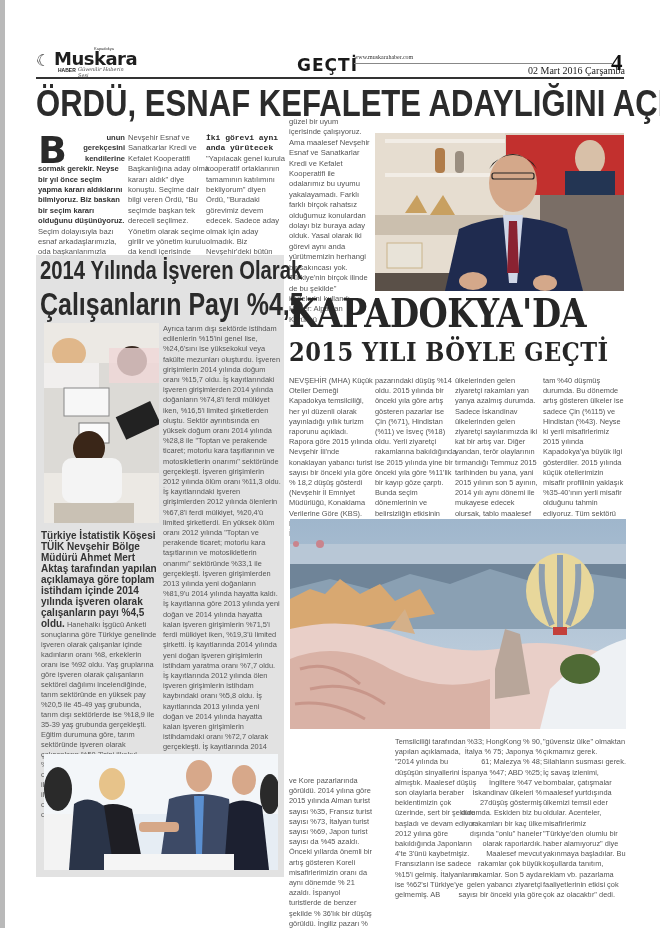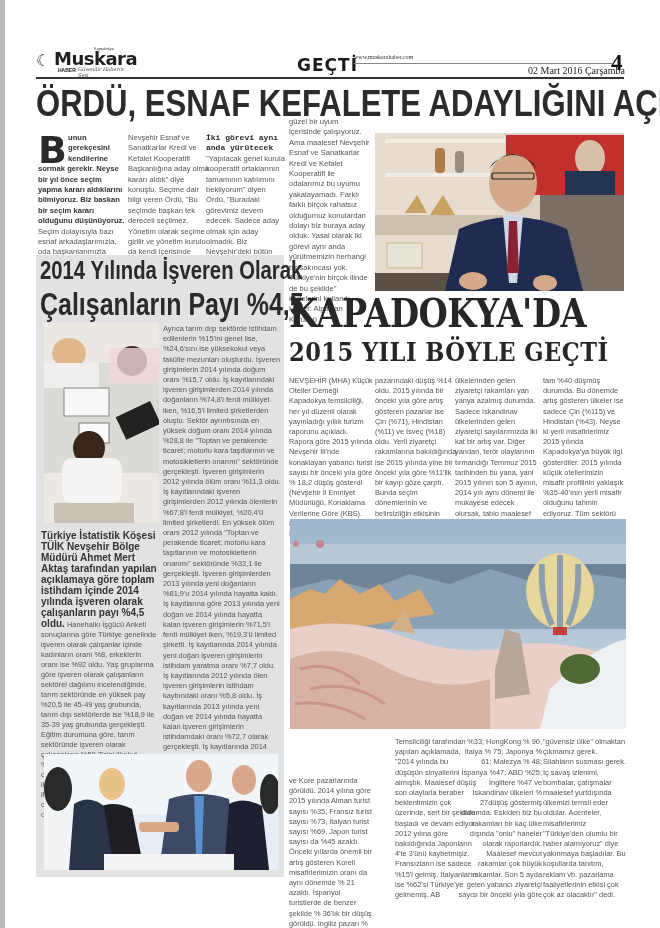--- a/index.html
+++ b/index.html
@@ -19,21 +19,21 @@
   .date { left:528px; top:65px; font-family:"Liberation Serif", serif; font-size:10px; color:#222; }
   .pagenum { left:611px; top:50px; font-family:"Liberation Serif", serif; font-weight:bold; font-size:23px; color:#111; }
   .hline-head { left:36px; top:77px; width:588px; height:2px; background:#333; }
   
   .headline { left:36px; top:83px; width:590px; height:42px; font-family:"Liberation Sans", sans-serif; font-weight:bold; font-size:37px; line-height:42px; color:#2b2b2b; letter-spacing:0px; transform:scaleX(0.84); transform-origin:left top; white-space:nowrap; }
   
   .col { font-size:7.6px; line-height:10.4px; color:#555; }
   .dropcap { left:38px; top:133px; width:29px; height:31px; font-family:"DejaVu Sans", sans-serif; font-weight:bold; font-size:38px; line-height:34px; color:#2a2a2a; }
   .lead { font-weight:bold; color:#333; }
   .c1 { left:38px; top:133px; width:87px; }
-  .c1 .indent { padding-left:30px; display:block; }
+  .c1 .indent { padding-left:30px; display:block;text-align:right; }
   .c2 { left:128px; top:133px; width:84px; }
   .c3 { left:206px; top:133px; width:80px; }
   .c3 .sub { font-weight:bold; font-size:8px; color:#2a2a2a; line-height:10.4px;font-family:Liberation Mono, monospace; }
   .c4 { left:289px; top:117px; width:82px; }
   .photo1 { left:375px; top:133px; width:249px; height:158px; overflow:hidden; background:#d9d2c8; }
   
   .graybox { left:36px; top:255px; width:248px; height:622px; background:#e2e2e2; }
   .h2 { left:40px; top:255px; width:245px; font-family:"Liberation Sans", sans-serif; font-weight:bold; font-size:26px; line-height:31px; color:#2a2a2a; transform:scaleX(0.78); transform-origin:left top; white-space:nowrap; }
   .photo2 { left:44px; top:323px; width:115px; height:200px; overflow:hidden; background:#e8e6e2; }
   .a2c1 { left:41px; top:531px; width:118px; font-size:7.4px; line-height:10px; color:#555; }

